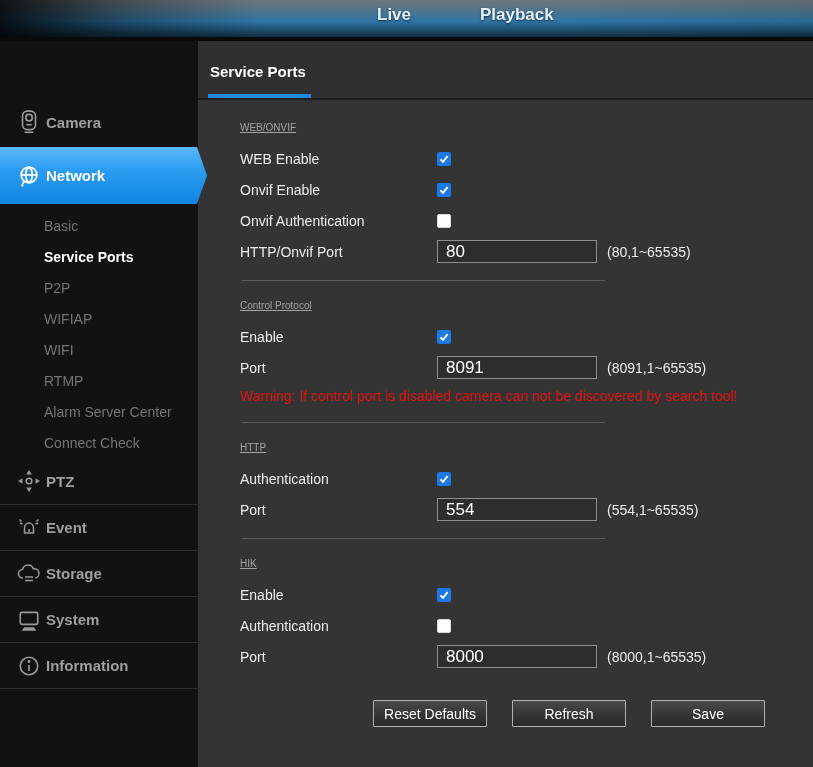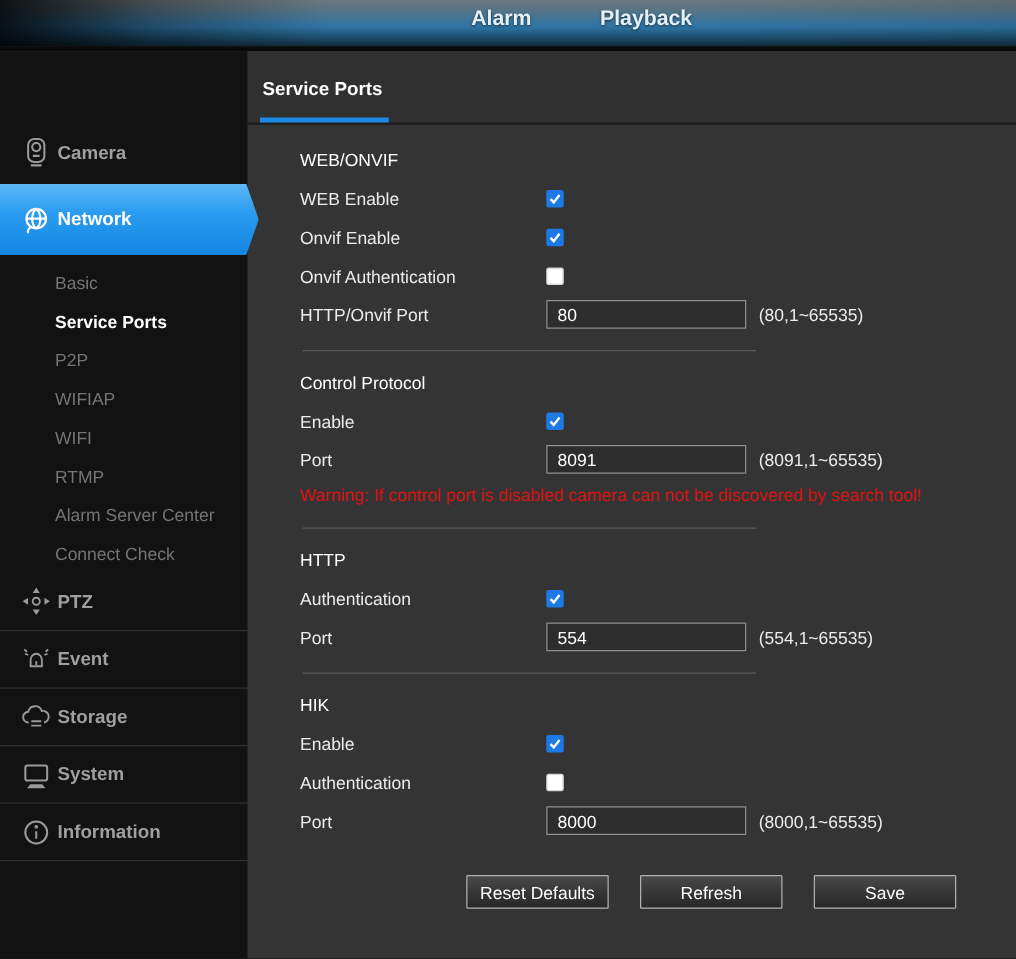--- a/index.html
+++ b/index.html
@@ -57,51 +57,51 @@
   .tabstrip {
     height:59px; background:#303030; border-bottom:2px solid #1d1d1d; position:relative;
   }
   .page-tab {
     position:absolute; left:12px; top:22px; color:#fff; font-size:15px; font-weight:bold; cursor:pointer;
   }
   .tab-underline { position:absolute; left:10px; bottom:0; width:103px; height:4px; background:#1e88e5; }
   .body { padding:12px 0 0 42px; background:#343434; }
 
   .row { height:31px; display:flex; align-items:center; }
-  .section-title { color:#ffffff; font-size:14px; }
+  .section-title { color:#a3a3a3; font-size:10px;text-decoration:underline; }
   .field-label { width:197px; color:#ececec; font-size:14px; flex:none; }
   .checkbox {
     width:14px; height:14px; border-radius:2px; cursor:pointer;
     display:flex; align-items:center; justify-content:center; flex:none;
   }
   .checkbox.checked { background:#1d79e5; }
   .checkbox.unchecked { background:#ffffff; border:1px solid #d8d8d8; }
   .port-input {
     width:160px; height:23px; background:#2d2d2d; border:1px solid #8f8f8f;
-    color:#ffffff; font-size:14px; padding:0 8px; font-family:"Liberation Sans",sans-serif;
+    color:#ffffff; font-size:17px; padding:0 8px; font-family:"Liberation Sans",sans-serif;
   }
   .hint { margin-left:10px; color:#ececec; font-size:14px; }
   .warning-row { height:26px; display:flex; align-items:center; color:#e31212; font-size:14px; }
   .hdivider { width:363px; height:1px; background:#5a5a5a; margin:13px 0 9px 2px; }
 
   .btn-row { margin:28px 0 0 133px; display:flex; gap:25px; }
   .btn {
     min-width:114px; height:27px; padding:0 10px;
     background:linear-gradient(180deg,#4a4a4a 0%,#383838 45%,#282828 100%);
     border:1px solid #b0b0b0; border-radius:1px; color:#fff; font-size:14px;
     font-family:"Liberation Sans",sans-serif; cursor:pointer;
   }
 </style>
 </head>
 <body>
 
 <div class="app">
 
   <div class="topbar">
-    <div class="topbar-tab tab-live">Alarm</div>
+    <div class="topbar-tab tab-live">Live</div>
     <div class="topbar-tab tab-playback">Playback</div>
   </div>
   <div class="topbar-black-strip"></div>
 
   <div class="sidebar" id="sidebar">
       <div class="side-item">
         <span class="icon">
           <svg width="22" height="26" viewBox="0 0 20 24" fill="none" stroke="currentColor" stroke-width="1.5">
             <rect x="4" y="2" width="12" height="17" rx="4.5"></rect>
             <circle cx="10" cy="8" r="3"></circle>

